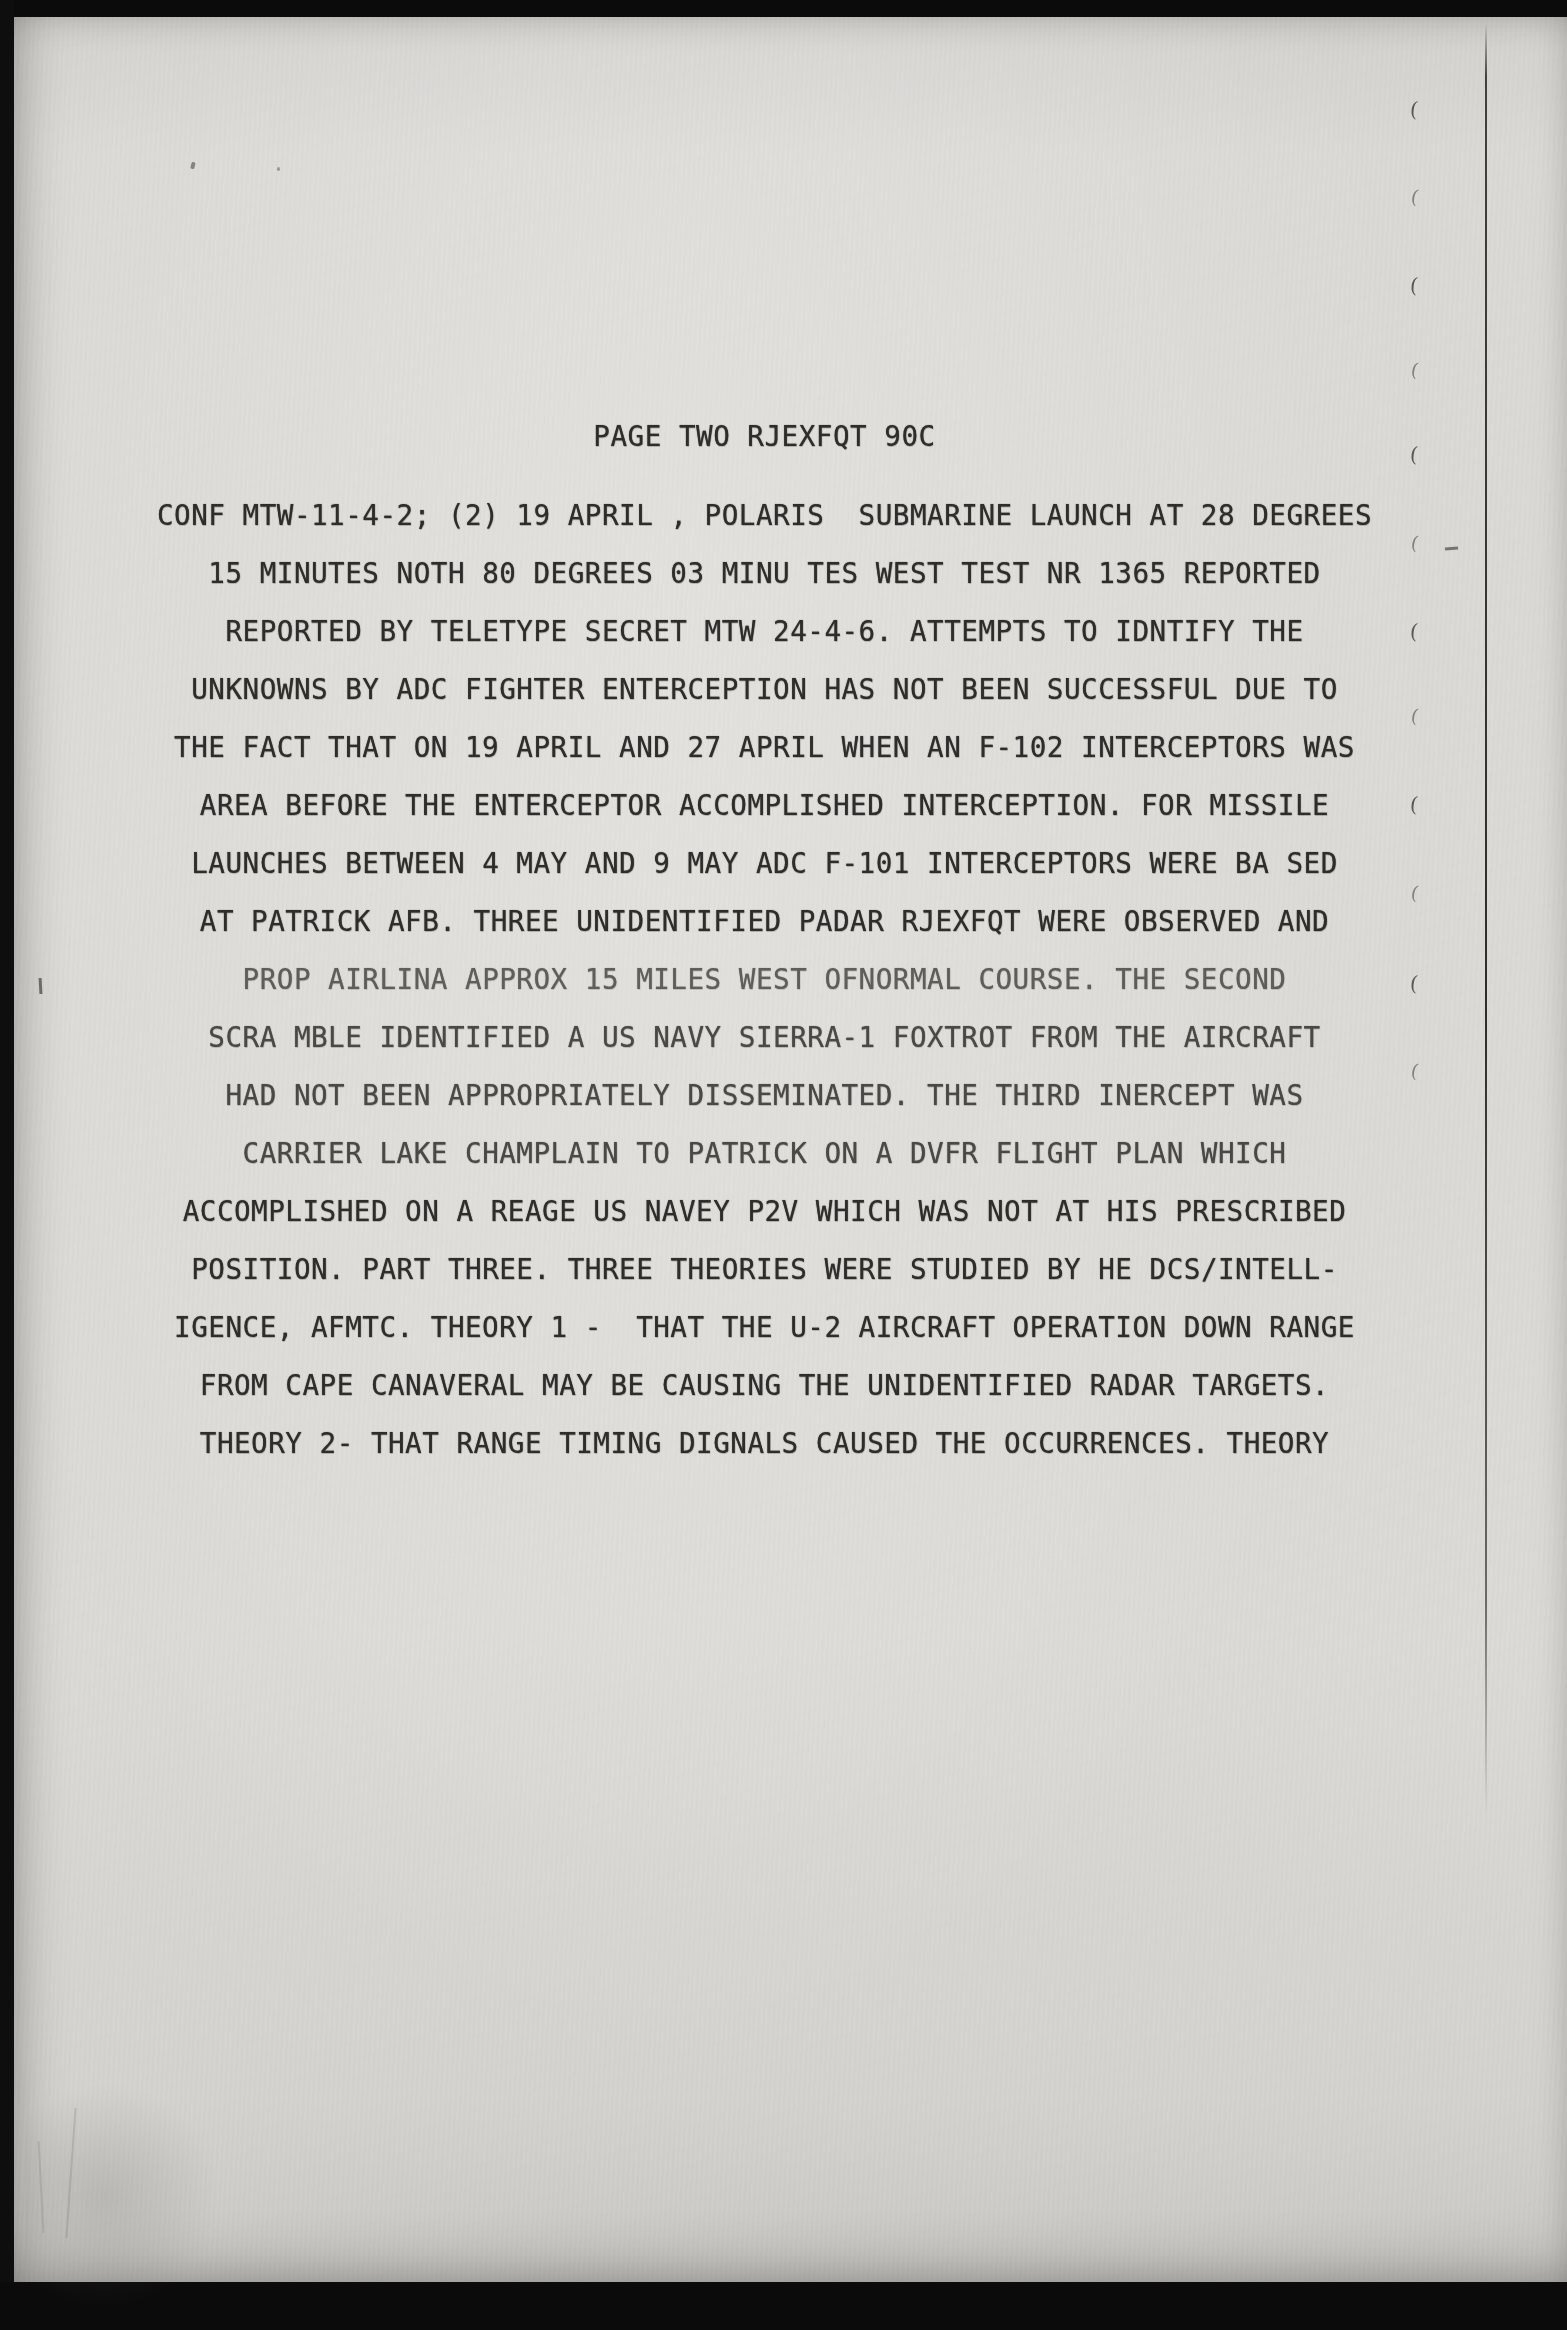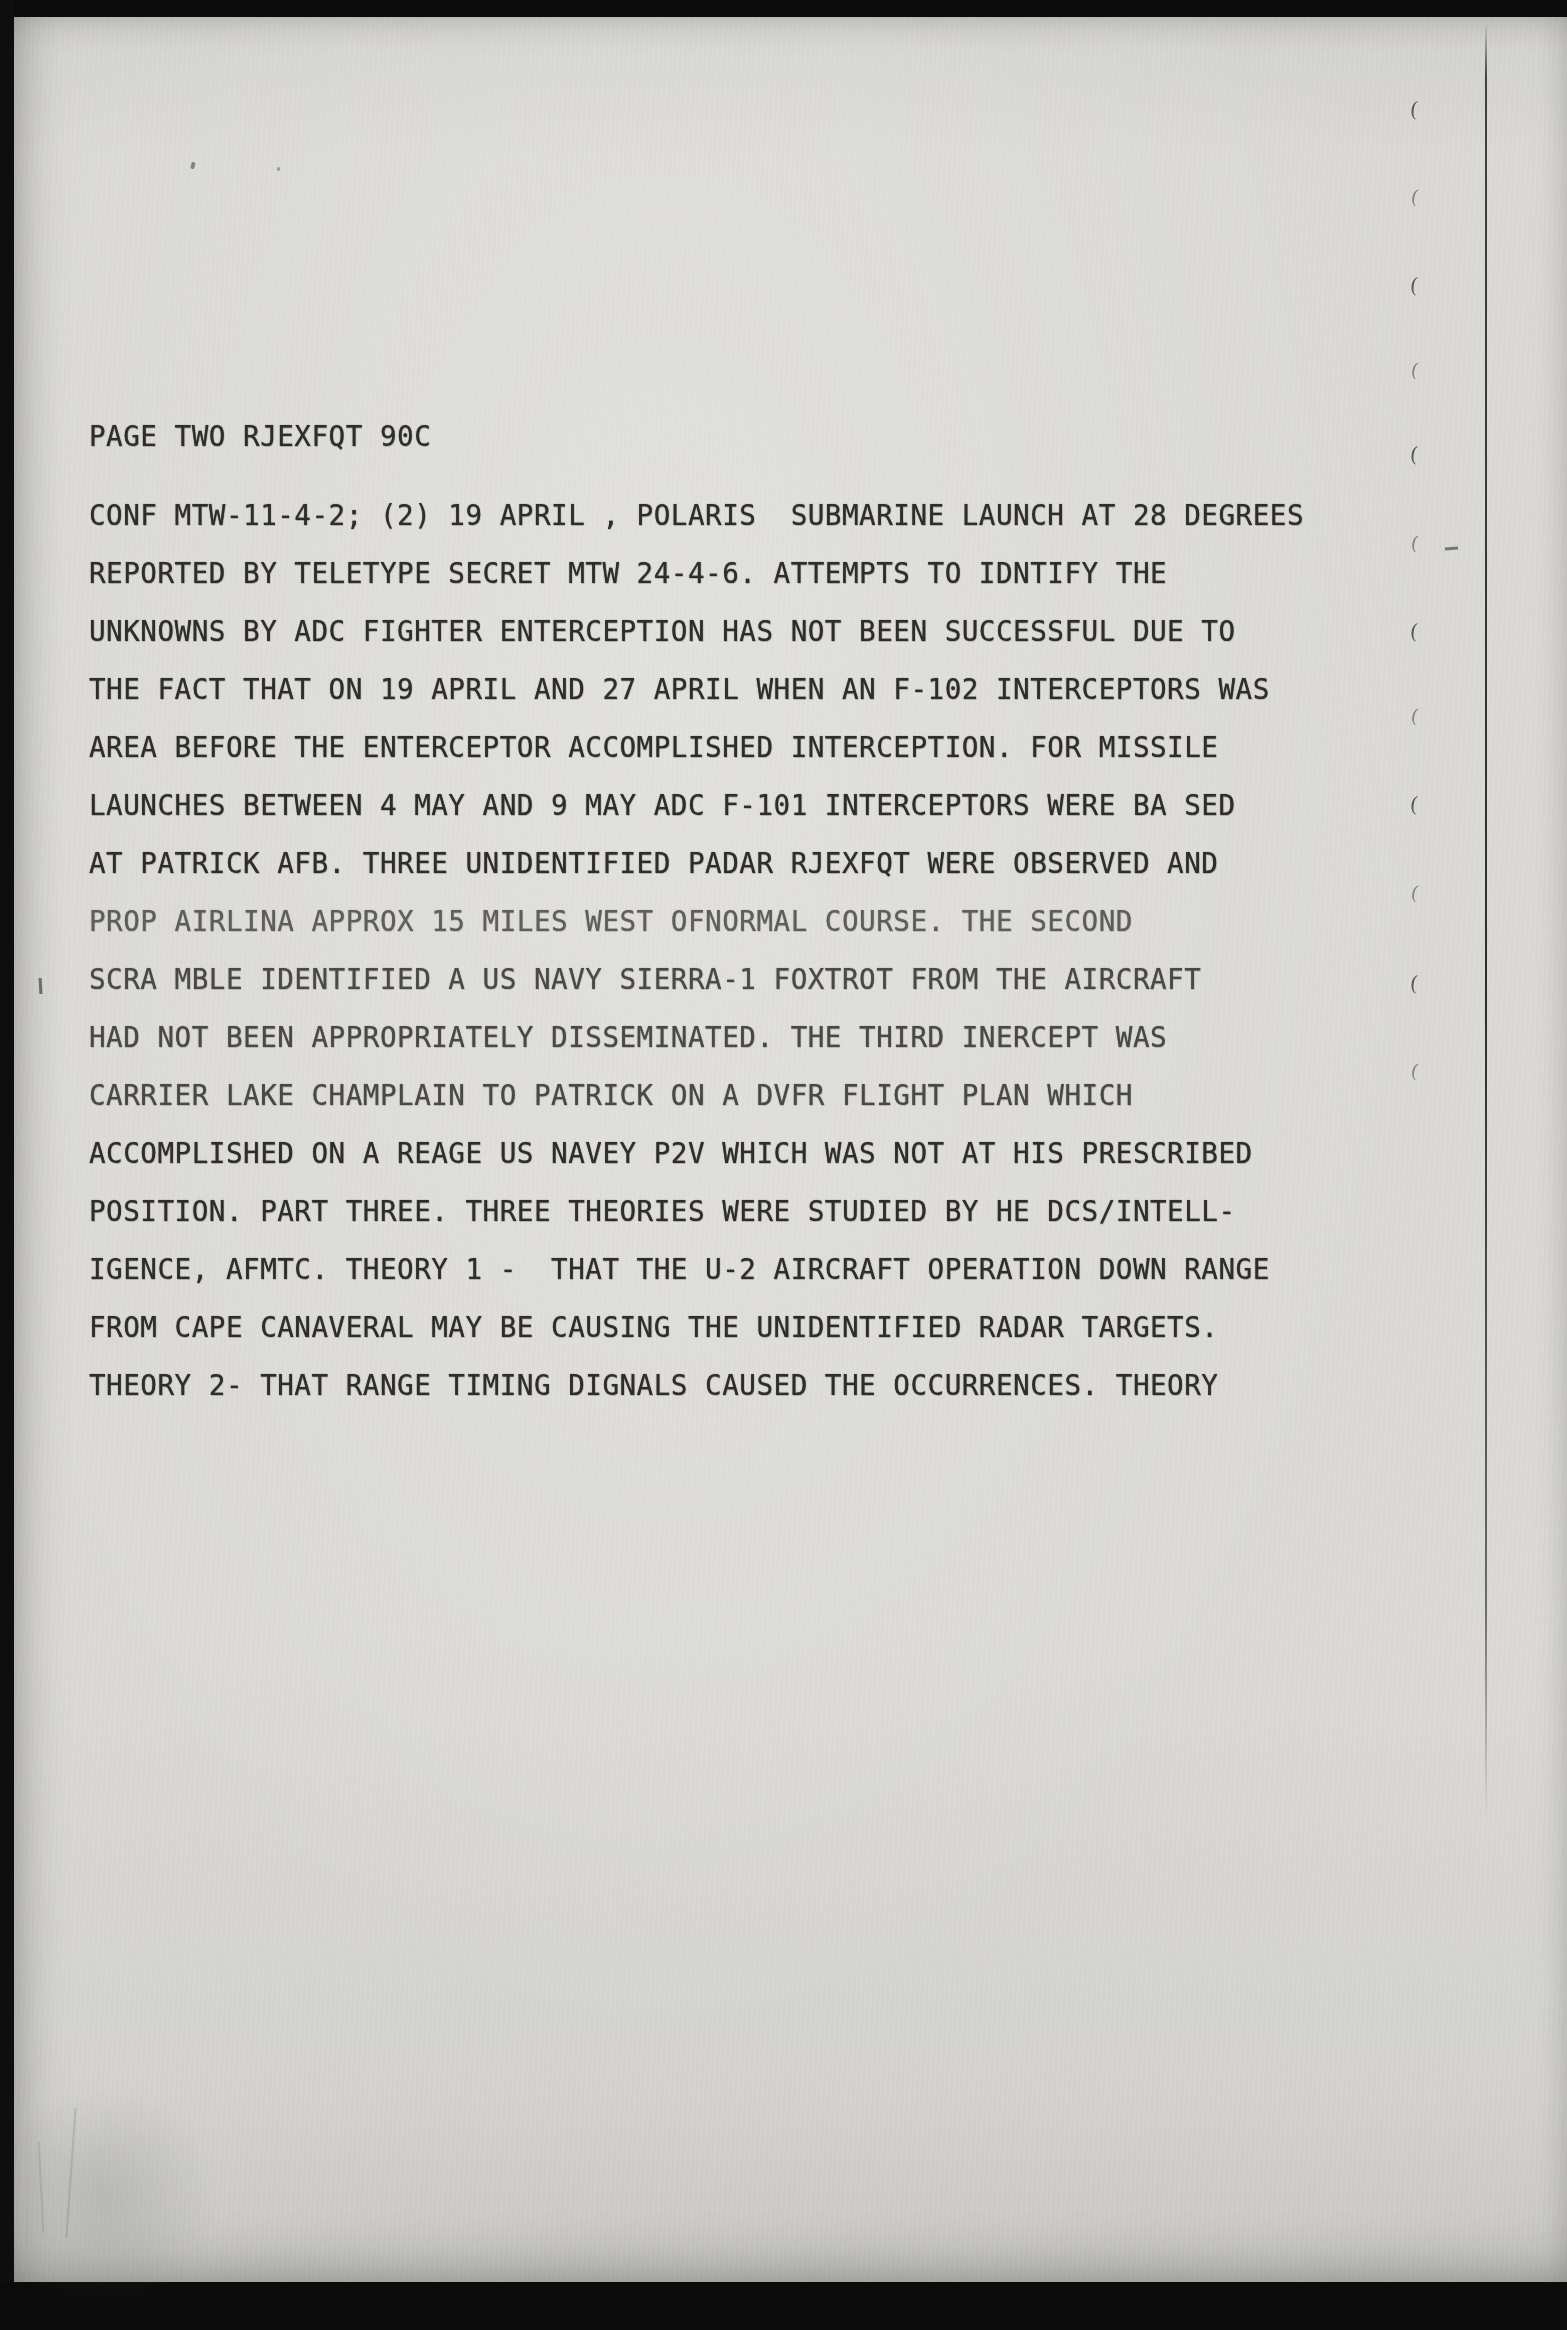--- a/index.html
+++ b/index.html
@@ -44,20 +44,21 @@
       rgba(15,15,15,0.85) 55%,
       rgba(15,15,15,0.55) 88%,
       rgba(15,15,15,0) 100%);
   }
 
   
   .text-block {
     position: absolute;
     left: 75px; top: 391px;   
     width: 1351px;
+    text-align: center;
   }
   .line {
     white-space: pre;
     height: 58px;
     line-height: 58px;
     font-size: 27.6px;
     letter-spacing: 0.5px;
     color: #2e2d2b;
     text-shadow: 0 0 1.1px rgba(45,44,42,0.75), 0.5px 0.5px 0 rgba(45,44,42,0.18);
   }
@@ -130,20 +131,21 @@
     <div class="speck-a"></div>
     <div class="speck-b"></div>
     <div class="tick-left"></div>
     <div class="smudge"></div>
     <div class="crease-1"></div>
     <div class="crease-2"></div>
 
     <div class="text-block">
       <div class="line header">PAGE TWO RJEXFQT 90C</div>
       <div class="line">CONF MTW-11-4-2; (2) 19 APRIL , POLARIS  SUBMARINE LAUNCH AT 28 DEGREES</div>
+      <div class="line">15 MINUTES NOTH 80 DEGREES 03 MINU TES WEST TEST NR 1365 REPORTED</div>
       <div class="line">REPORTED BY TELETYPE SECRET MTW 24-4-6. ATTEMPTS TO IDNTIFY THE</div>
       <div class="line">UNKNOWNS BY ADC FIGHTER ENTERCEPTION HAS NOT BEEN SUCCESSFUL DUE TO</div>
       <div class="line">THE FACT THAT ON 19 APRIL AND 27 APRIL WHEN AN F-102 INTERCEPTORS WAS</div>
       <div class="line">AREA BEFORE THE ENTERCEPTOR ACCOMPLISHED INTERCEPTION. FOR MISSILE</div>
       <div class="line">LAUNCHES BETWEEN 4 MAY AND 9 MAY ADC F-101 INTERCEPTORS WERE BA SED</div>
       <div class="line">AT PATRICK AFB. THREE UNIDENTIFIED PADAR RJEXFQT WERE OBSERVED AND</div>
       <div class="line faded">PROP AIRLINA APPROX 15 MILES WEST OFNORMAL COURSE. THE SECOND</div>
       <div class="line faded2">SCRA MBLE IDENTIFIED A US NAVY SIERRA-1 FOXTROT FROM THE AIRCRAFT</div>
       <div class="line faded2">HAD NOT BEEN APPROPRIATELY DISSEMINATED. THE THIRD INERCEPT WAS</div>
       <div class="line faded2">CARRIER LAKE CHAMPLAIN TO PATRICK ON A DVFR FLIGHT PLAN WHICH</div>

